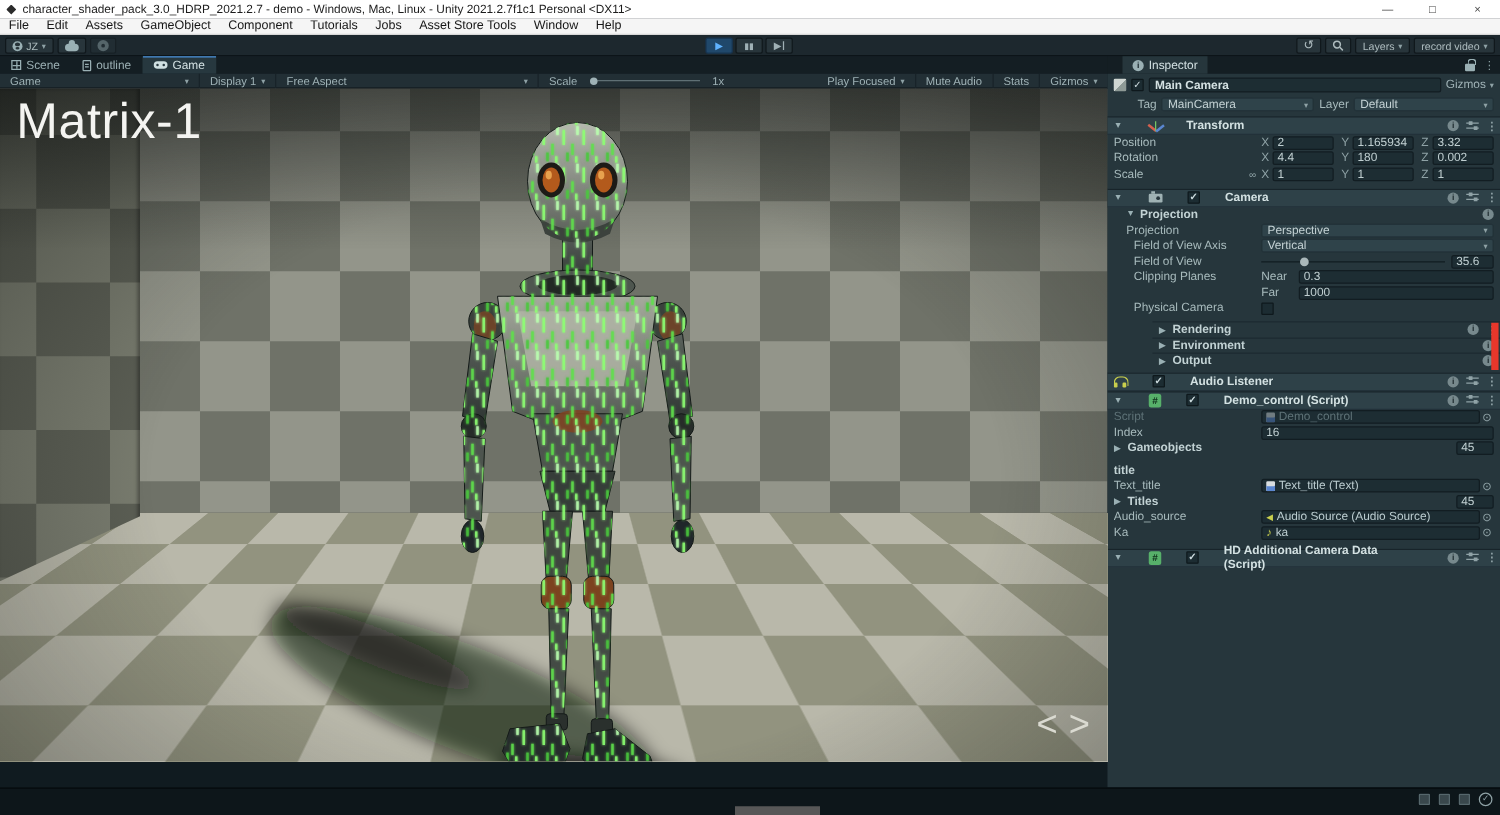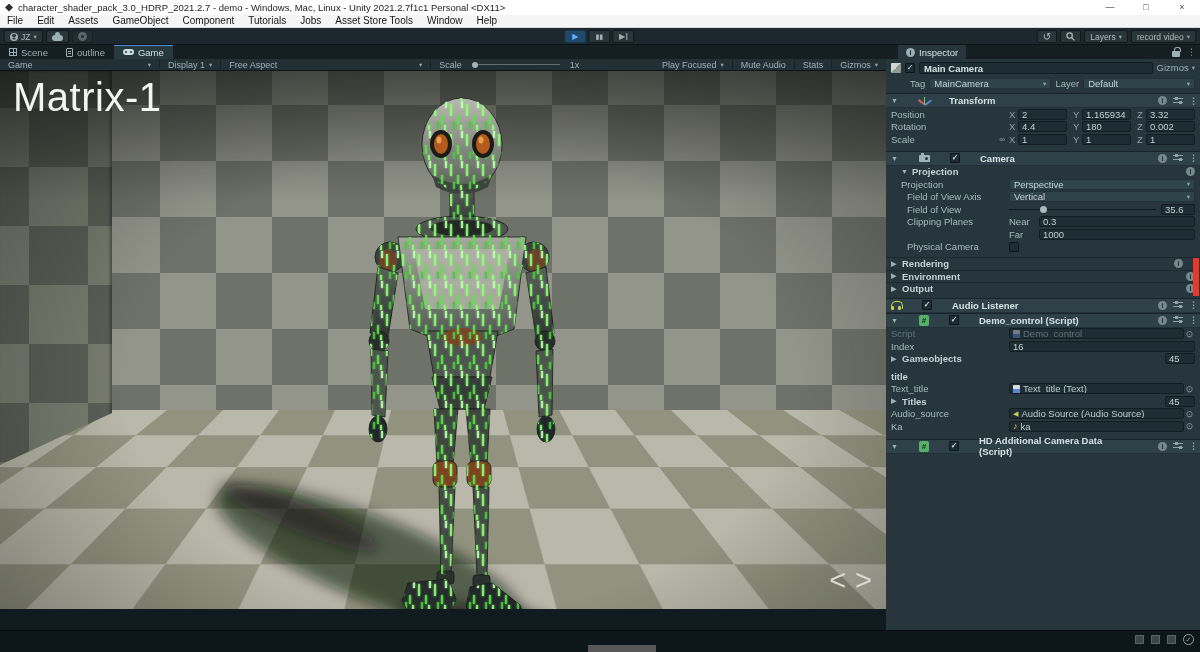--- a/index.html
+++ b/index.html
@@ -118,21 +118,21 @@
   .fov-val{width:34px;flex:none;}
   .nf-lbl{width:30px;flex:none;color:#a8bbbd;}
   .objfield{flex:1;height:11px;background:#1d2d33;border:1px solid #121d22;border-radius:2px;display:flex;align-items:center;gap:3px;padding:0 3px;color:#bccdd0;min-width:0;overflow:hidden;white-space:nowrap;}
   .picker{width:11px;text-align:center;color:#8fa2a6;font-size:9px;flex:none;}
   .minibox-ic{width:7px;height:8px;background:#d8dde0;border-radius:1px;box-shadow:inset 0 -4px 0 #5a86d0;flex:none;}
   .spk-ic{color:#c9cf4d;font-size:7px;}
   .note-ic{color:#c9cf4d;font-size:9px;}
   .cntfield{width:30px;flex:none;height:11px;background:#1d2d33;border:1px solid #121d22;border-radius:2px;color:#c0cfd1;padding:0 3px;line-height:10px;margin-left:auto;}
   .disabled, .disabled .objfield{color:#5e7277;}
   .disabled .minibox-ic{opacity:.45;}
-  .sep-top{border-top:1px solid #1c2a30;}
+  .sep-top{border-top:1px solid #1c2a30;margin-left:36px;}
   .addcomp-wrap{display:flex;justify-content:center;margin-top:11px;}
   .addcomp{width:158px;height:16px;background:#364951;border:1px solid #18242a;border-radius:2px;color:#d2e0e1;font-size:9.5px;display:flex;align-items:center;justify-content:center;}
   .redstrip{position:absolute;right:1px;top:258px;width:6px;height:38px;background:#e8372b;z-index:40;}
 
   
   .statusbar{position:absolute;left:0;right:0;bottom:0;height:22px;background:#0d161a;border-top:1px solid #050a0c;}
   .task-frag{position:absolute;left:588px;bottom:0;width:68px;height:7px;background:#575757;}
   .sb-icons{position:absolute;right:24px;top:4px;display:flex;gap:7px;align-items:center;}
   .sb-box{width:9px;height:9px;background:#39474c;border-radius:1px;box-shadow:inset 0 0 0 1px #56676c;}
   .progress-ic{position:absolute;right:6px;top:3px;width:11px;height:11px;border:1px solid #8fa2a6;border-radius:50%;color:#8fa2a6;font-size:7px;line-height:9px;text-align:center;}

